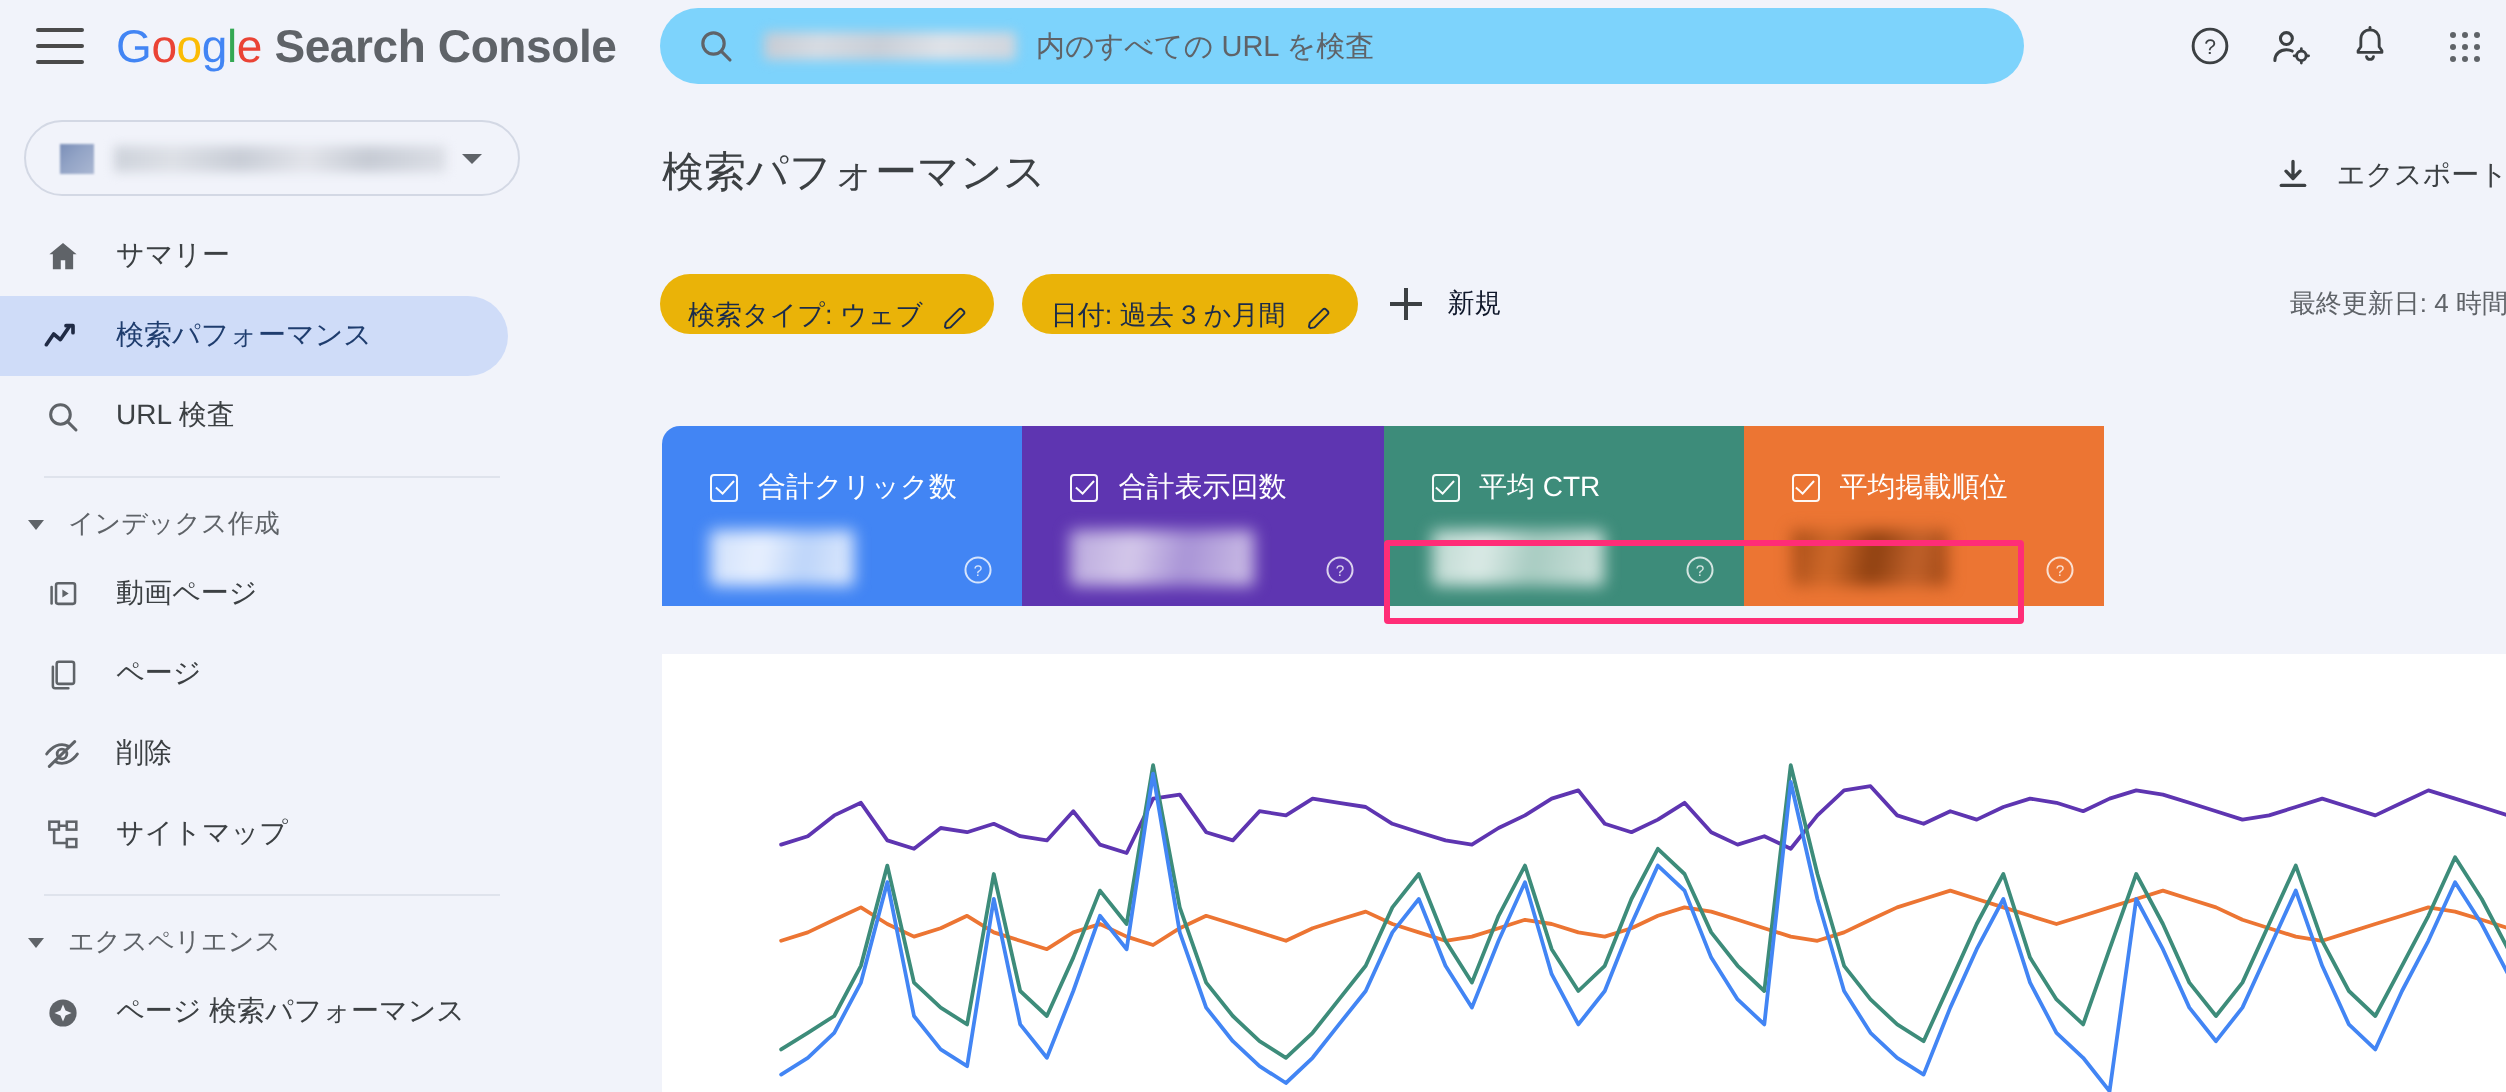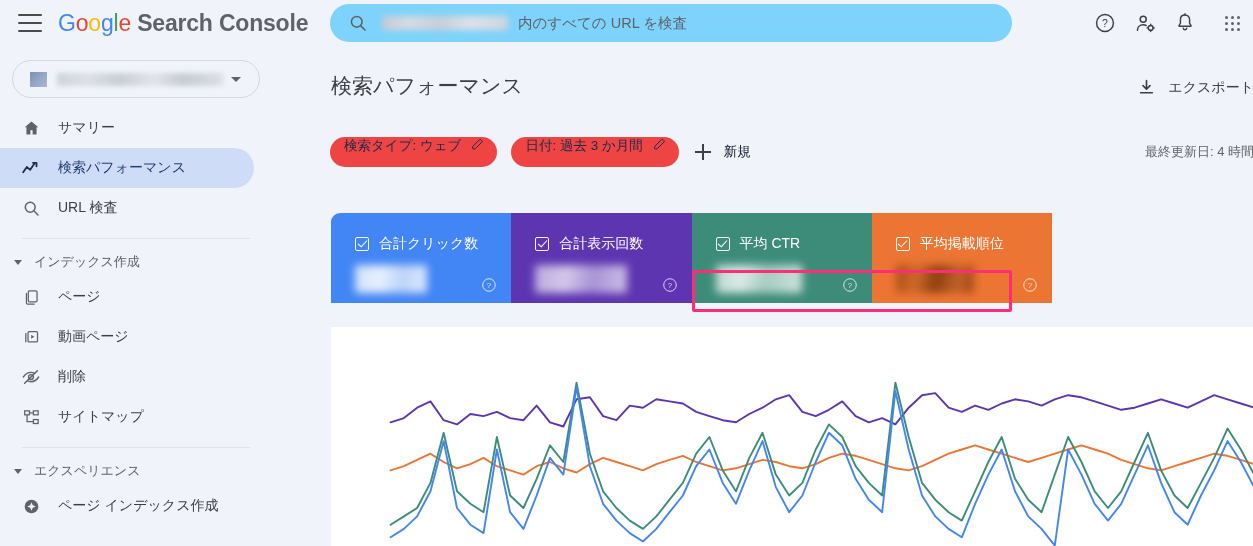--- a/index.html
+++ b/index.html
@@ -84,21 +84,21 @@
   .main { position: absolute; left: 272px; top: 46px; width: 981px; height: 500px; }
   .page-title { position: absolute; left: 59px; top: 26px; font-size: 21px; color: #3c4043; white-space: nowrap; }
   .export-btn {
     position: absolute; right: -1px; top: 32px; display: flex; align-items: center;
     font-size: 14px; color: #3c4043; cursor: pointer; white-space: nowrap;
   }
   .export-btn .dl { margin-right: 12px; flex: none; }
 
   .chips { position: absolute; left: 58px; top: 91px; display: flex; align-items: center; }
   .chip {
-    height: 30px; background: #ef4444; border-radius: 15px; display: flex; align-items: flex-start;
+    height: 30px; background: #eab308; border-radius: 15px; display: flex; align-items: flex-end;
     padding: 0 12px 0 14px; margin-right: 14px; font-size: 13.5px; color: #1a2b4b; cursor: pointer; white-space: nowrap;
   }
   .chip .pencil { margin-left: 9px; flex: none; }
   .chip-new { display: flex; align-items: center; font-size: 13.5px; color: #0f172a; cursor: pointer; margin-left: 2px; }
   .chip-new .plus { position: relative; width: 16px; height: 16px; margin-right: 13px; flex: none; }
   .chip-new .plus::before, .chip-new .plus::after {
     content: ""; position: absolute; background: #3c4043;
   }
   .chip-new .plus::before { left: 0; top: 7px; width: 16px; height: 2px; }
   .chip-new .plus::after { top: 0; left: 7px; width: 2px; height: 16px; }
@@ -234,35 +234,35 @@
 
       <div class="nav-sep"></div>
 
       <div class="nav-group">
         <span class="tri"></span>
         <span>インデックス作成</span>
       </div>
       <div class="nav-item">
         <span class="n-ico">
           <svg width="19" height="19" viewBox="0 0 24 24">
-              <rect x="8" y="3.6" width="11" height="14" rx="1.4" fill="none" stroke="#5f6368" stroke-width="1.6"></rect>
-              <path d="M5.6 6.8v12.2c0 .8.6 1.4 1.4 1.4h8.4" fill="none" stroke="#5f6368" stroke-width="1.6" stroke-linecap="round"></path>
-            </svg>
-        </span>
-        <span class="n-label">ページ</span>
-      </div>
-      <div class="nav-item">
-        <span class="n-ico">
-          <svg width="19" height="19" viewBox="0 0 24 24">
               <rect x="7.6" y="4.6" width="12" height="13" rx="1.3" fill="none" stroke="#5f6368" stroke-width="1.6"></rect>
               <path d="M11.6 8.6v5l4-2.5z" fill="#5f6368"></path>
               <path d="M4.8 7v10.4" stroke="#5f6368" stroke-width="1.6" stroke-linecap="round"></path>
             </svg>
         </span>
         <span class="n-label">動画ページ</span>
+      </div>
+      <div class="nav-item">
+        <span class="n-ico">
+          <svg width="19" height="19" viewBox="0 0 24 24">
+              <rect x="8" y="3.6" width="11" height="14" rx="1.4" fill="none" stroke="#5f6368" stroke-width="1.6"></rect>
+              <path d="M5.6 6.8v12.2c0 .8.6 1.4 1.4 1.4h8.4" fill="none" stroke="#5f6368" stroke-width="1.6" stroke-linecap="round"></path>
+            </svg>
+        </span>
+        <span class="n-label">ページ</span>
       </div>
       <div class="nav-item">
         <span class="n-ico">
           <svg width="20" height="20" viewBox="0 0 24 24">
               <path d="M2.8 12S6.4 6.4 12 6.4c1.5 0 2.8.4 4 1M21.2 12s-3.6 5.6-9.2 5.6c-1.6 0-3-.4-4.2-1.1" fill="none" stroke="#5f6368" stroke-width="1.7" stroke-linecap="round"></path>
               <circle cx="12" cy="12" r="2.9" fill="none" stroke="#5f6368" stroke-width="1.7"></circle>
               <line x1="4.4" y1="19.4" x2="19.6" y2="4.6" stroke="#5f6368" stroke-width="1.8" stroke-linecap="round"></line>
             </svg>
         </span>
         <span class="n-label">削除</span>
@@ -285,21 +285,21 @@
         <span class="tri"></span>
         <span>エクスペリエンス</span>
       </div>
       <div class="nav-item">
         <span class="n-ico">
           <svg width="19" height="19" viewBox="0 0 24 24">
               <circle cx="12" cy="12" r="8.6" fill="#5f6368"></circle>
               <path d="M12 6.6l1.6 3.8 3.8 1.6-3.8 1.6L12 17.4l-1.6-3.8-3.8-1.6 3.8-1.6z" fill="#f1f3fa"></path>
             </svg>
         </span>
-        <span class="n-label">ページ インデックス作成</span>
+        <span class="n-label">ページ 検索パフォーマンス</span>
       </div>
     </div>
   </div>
 
   <div class="main">
     <div class="page-title">検索パフォーマンス</div>
 
     <div class="export-btn">
       <svg class="dl" width="19" height="19" viewBox="0 0 24 24">
         <path d="M12 3.4v10.4M7.6 9.6 12 14.2l4.4-4.6" fill="none" stroke="#3c4043" stroke-width="2.1" stroke-linecap="round" stroke-linejoin="round"></path>

